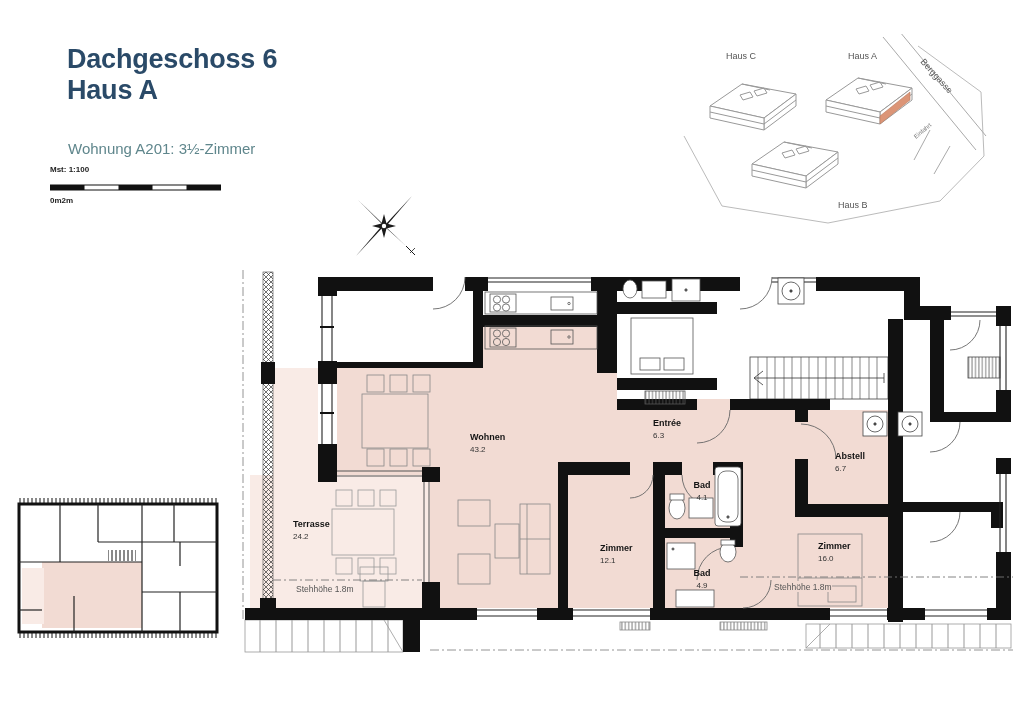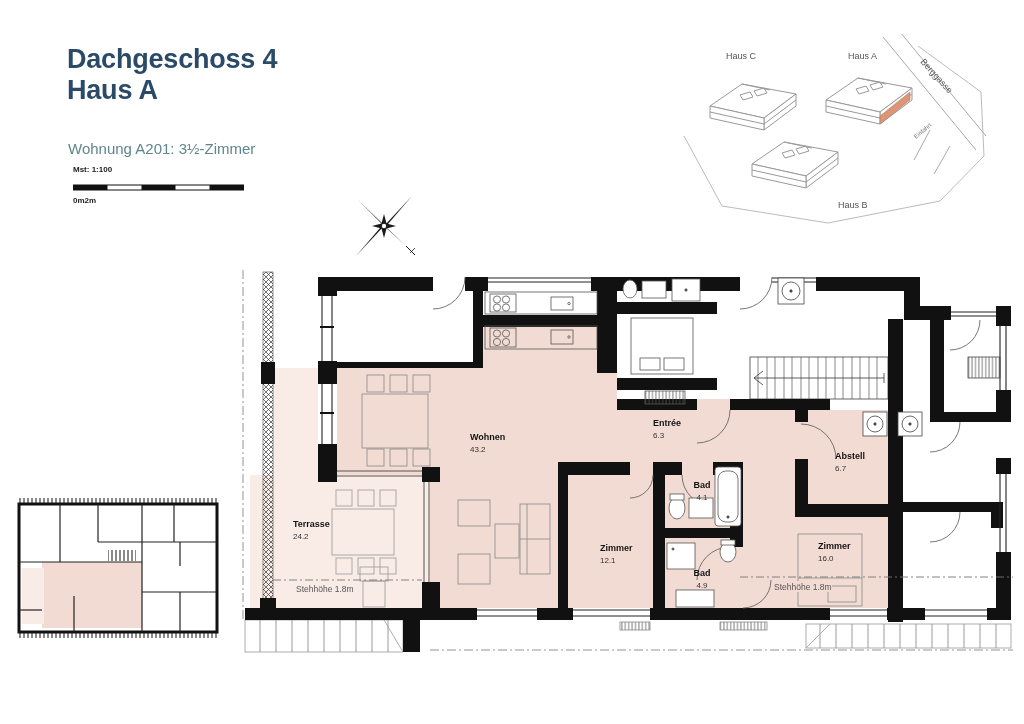--- a/index.html
+++ b/index.html
@@ -1,34 +1,34 @@
 <!DOCTYPE html>
 <html><head>
 <meta charset="utf-8">
 <style>
   html,body{margin:0;padding:0;}
   body{width:1024px;height:724px;position:relative;background:#ffffff;overflow:hidden;
        font-family:"Liberation Sans", sans-serif;}
   .abs{position:absolute;}
   .title{left:67px;top:44px;font-size:27px;line-height:31px;font-weight:bold;letter-spacing:-0.2px;}
   .subtitle{left:68px;top:112px;font-size:15px;line-height:23px;margin-top:25px;}
-  .scalebar{left:73px;top:165px;width:172px;}
+  .scalebar{left:50px;top:165px;width:172px;}
   .scalebar .mst{font-size:8px;font-weight:bold;color:#222;margin-bottom:3px;}
   .scalebar .marks{display:flex;justify-content:flex-start;font-size:8px;font-weight:bold;color:#222;margin-top:1px;}
   svg text{font-family:"Liberation Sans", sans-serif;}
   .rlab{font-size:9px;font-weight:bold;fill:#141414;}
   .rval{font-size:8px;fill:#333;}
   .hlab{font-size:9px;fill:#555;}
   .stlab{font-size:8.5px;fill:#555;}
 </style>
 </head>
 <body>
 
 <div class="abs title" style="color: rgb(42, 74, 104);">
-  <div>Dachgeschoss 4</div>
+  <div>Dachgeschoss 6</div>
   <div>Haus A</div>
 </div>
 <div class="abs subtitle" style="color: rgb(95, 134, 140);">
   <div>Wohnung A201: 3½-Zimmer</div>
 </div>
 
 <div class="abs scalebar">
   <div class="mst">Mst: 1:100</div>
   <svg width="172" height="7">
     <rect x="0.5" y="1" width="170" height="5" fill="#fff" stroke="#111" stroke-width="1"></rect>

